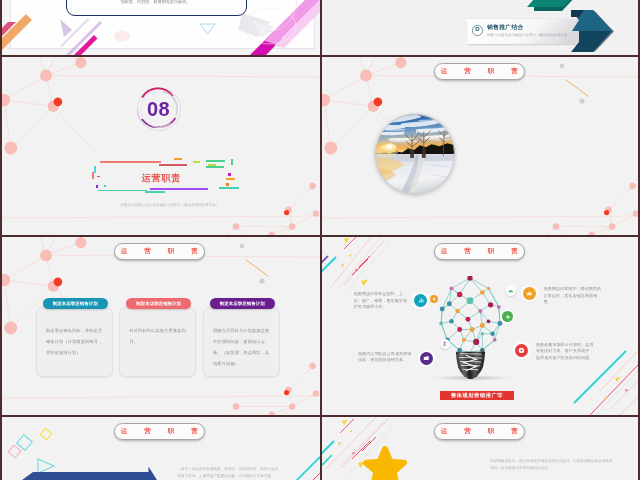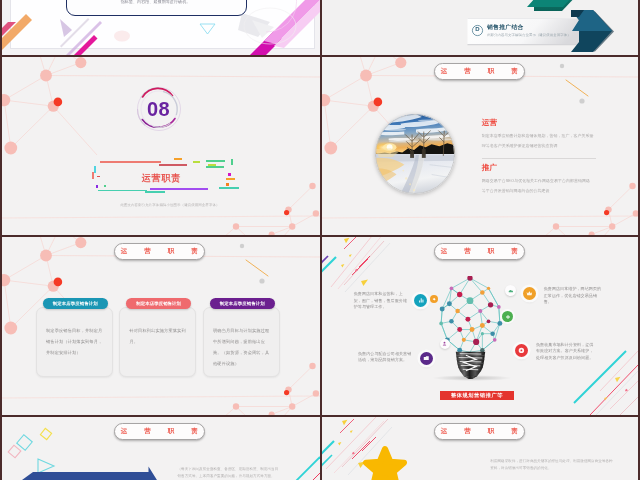--- a/index.html
+++ b/index.html
@@ -268,27 +268,20 @@
           <g fill="#fbe9b8" opacity=".6">
             <circle cx="32" cy="66" r="1.2"></circle>
               <circle cx="36" cy="72" r="1"></circle>
               <circle cx="40" cy="78" r="1.2"></circle>
             <circle cx="29" cy="58" r="0.9"></circle>
           </g>
         </g>
         <circle cx="41" cy="41" r="40.5" fill="none" stroke="#c9c9c9" stroke-width="1"></circle>
       </svg>
     </div>
-    <div style="position:absolute;left:159.7px;top:61.5px;width:118px">
-      <div style="font-size:7.6px;font-weight:700;color:#ef4a3f;letter-spacing:.3px;line-height:8px">运营</div>
-      <div style="font-size:3.9px;color:#a8a6a6;line-height:10.2px;margin-top:4.5px;letter-spacing:.1px;width:112px">制定本店季度销售计划和店铺体规划，营销，推广，客户关系管理等老客户关系维护保证店铺经营状态协调</div>
-      <div style="height:0.7px;background:#dad8d8;margin-top:6.5px;width:114.4px"></div>
-      <div style="font-size:7.6px;font-weight:700;color:#ef4a3f;letter-spacing:.3px;margin-top:5px;line-height:8px">推广</div>
-      <div style="font-size:3.9px;color:#a8a6a6;line-height:10.2px;margin-top:4.5px;letter-spacing:.1px;width:112px">网络交易平台SEO与优化相关工作网络交易平台内部营销网络等平台开发营销与网络间合的公共建设</div>
-    </div>
   </div>
 
   <div class="slide" id="s-crd" style="left:2px;top:237px">
     <svg class="net" width="318" height="179" viewBox="0 0 318 179">
       <g stroke="#f8cec8" stroke-width=".55" fill="none">
         <path d="M44,18.5 L36,-8 M44,18.5 L58,-10 M44,18.5 L78.8,5.6 M44,18.5 L2.1,43.1 M44,18.5 L51.3,49.2 M2.1,43.1 L51.3,49.2 M2.1,43.1 L-14,14 M51.3,49.2 L8.8,91 M2.1,43.1 L8.8,91 M51.3,49.2 L95,98 M78.8,5.6 L58,-10"></path>
         <path d="M44,18.5 L318,20" stroke="#f8cfc9"></path>
         <path d="M0,161 L318,159" stroke="#f9d3cd"></path>
         <path d="M286.5,152.6 L310.5,129 M286.5,152.6 L290.2,169.5 M290.2,169.5 L269.6,177.4 M290.2,169.5 L313.9,156.4 M234,169.5 L290.2,169.5 M234,169.5 L222,180 M234,169.5 L246,181 M290.2,169.5 L281,180 M269.6,177.4 L262,186"></path>
       </g>

